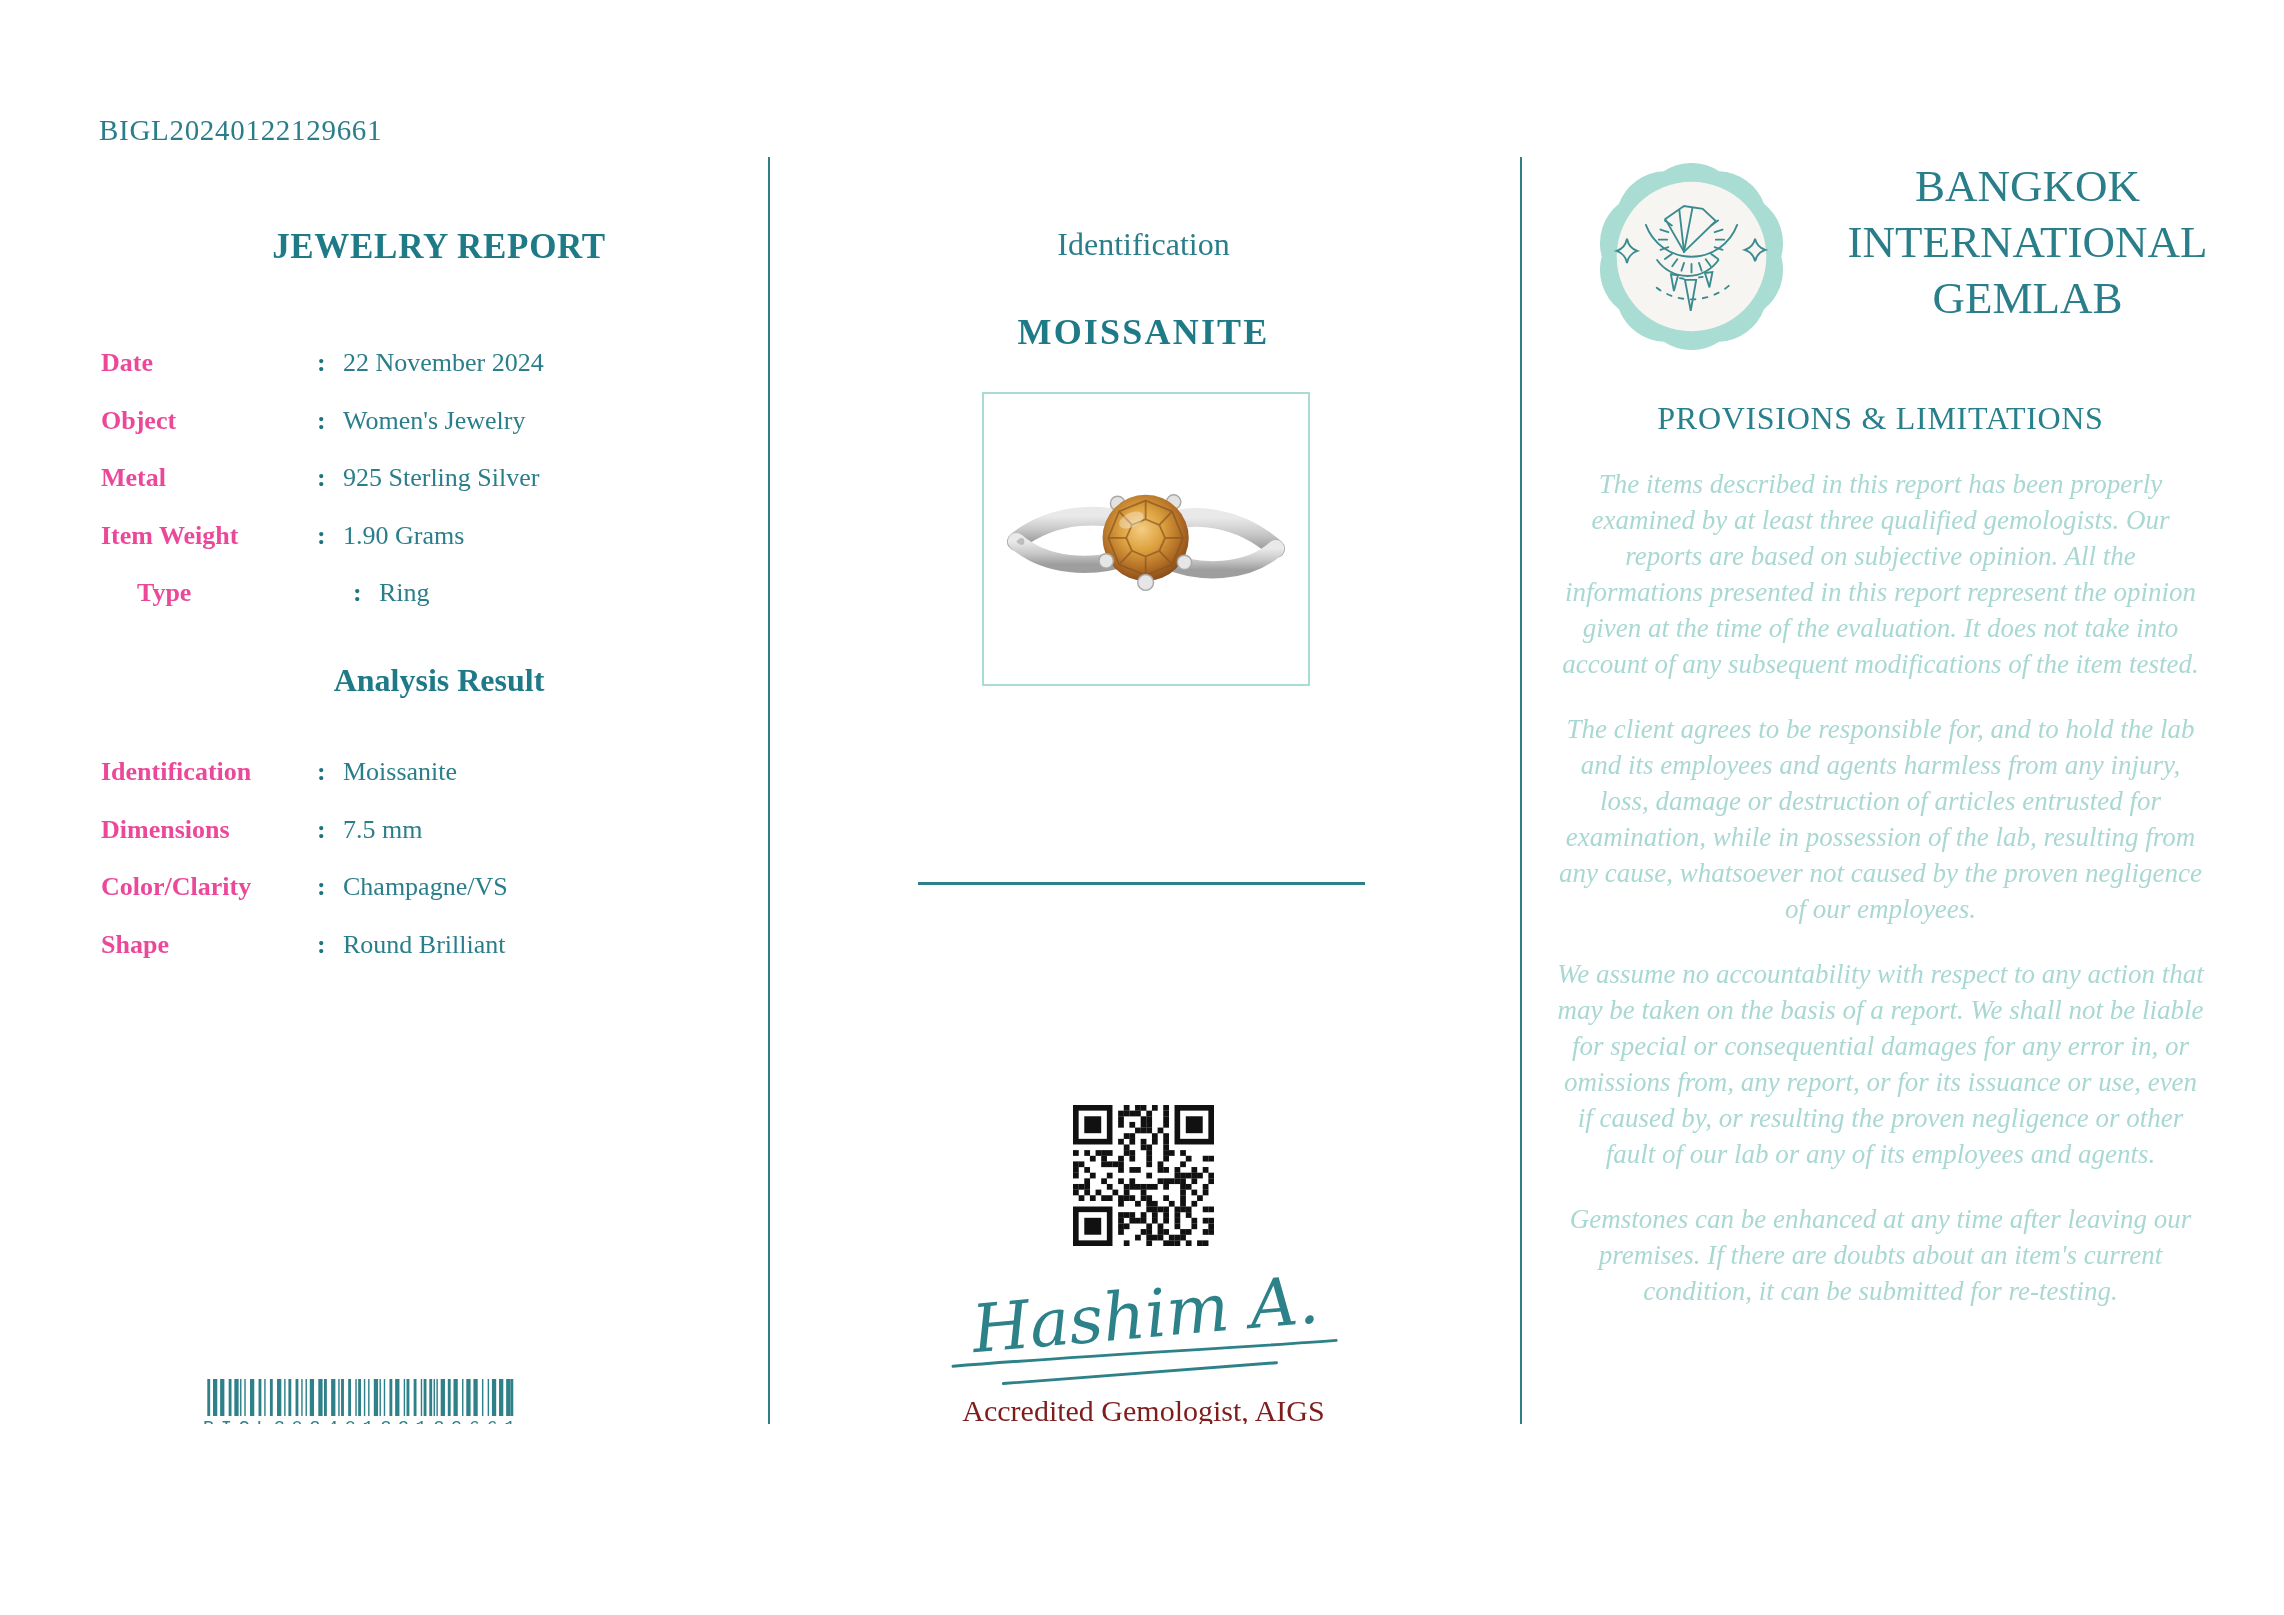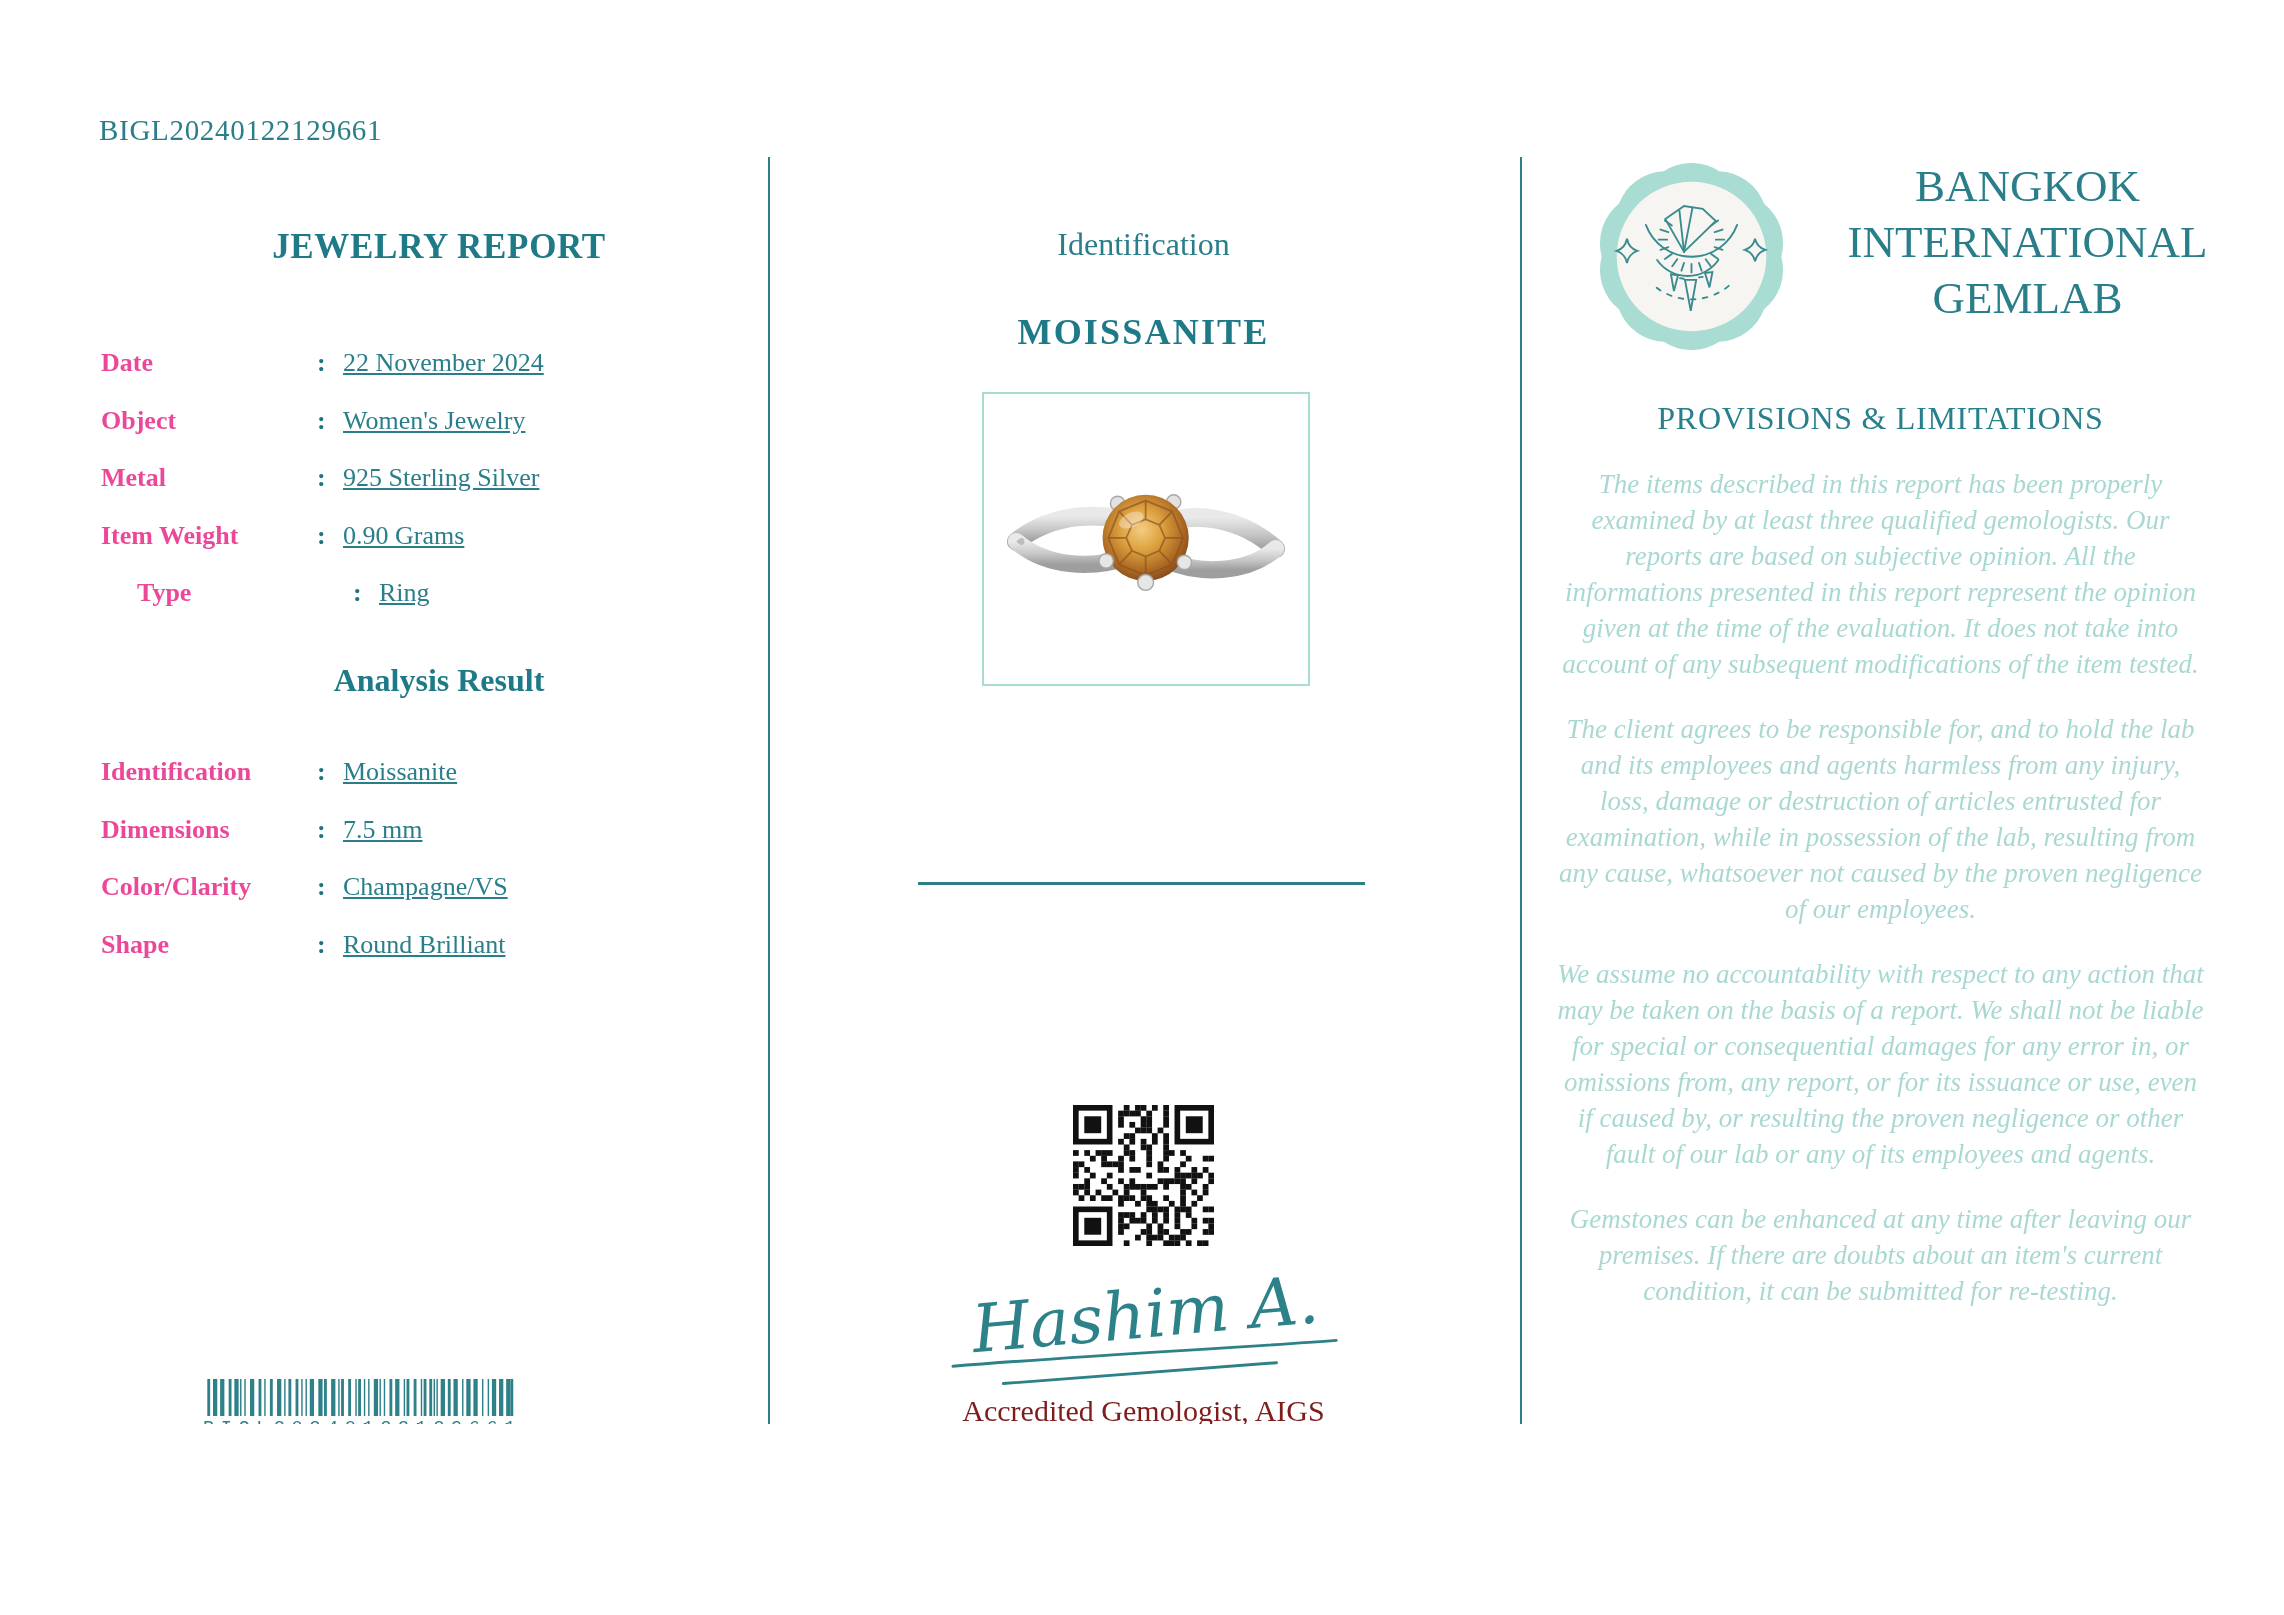--- a/index.html
+++ b/index.html
@@ -7,21 +7,21 @@
         font-family:"Liberation Serif", serif;color:#2a7e8a;padding-left:47px;}
   .abs{position:absolute;}
   .vline{position:absolute;top:157px;height:1277px;width:2.2px;background:#2d7f8a;}
   .report-number{left:99px;top:114px;font-size:29px;letter-spacing:0.7px;color:#2a7e8a;}
   .col-left-center{left:101px;width:676px;text-align:center;}
   .doc-title{top:227px;font-size:35px;font-weight:bold;letter-spacing:0.7px;color:#1f7a87;}
   .analysis-title{top:662px;font-size:32px;font-weight:bold;color:#1f7a87;}
   .frow{position:absolute;left:101px;width:669px;font-size:26px;}
   .frow .lbl{display:inline-block;width:216px;font-weight:bold;color:#ec4899;}
   .frow .colon{display:inline-block;width:26px;font-weight:bold;color:#1d7480;}
-  .frow .val{color:#2a7e8a;text-decoration:underline;}
+  .frow .val{color:#2a7e8a;}
   .barcode-wrap{left:203px;top:1379px;width:316px;text-align:center;}
   .barcode-svg{display:block;}
   .barcode-svg rect{fill:#2e8089;}
   .barcode-text{font-family:"Liberation Mono", monospace;font-size:18.7px;letter-spacing:6.5px;
                 color:#2e8089;margin-top:1.4px;white-space:nowrap;}
   .col-mid-center{left:791px;width:705px;text-align:center;}
   .ident-heading{top:226px;font-size:32px;color:#2a7e8a;}
   .ident-result{top:311px;font-size:36px;font-weight:bold;letter-spacing:2.2px;color:#1f7a87;}
   .photo-box{left:982px;top:392px;width:324px;height:290px;border:2.9px solid #a9dcd2;background:#ffffff;}
   .mid-rule{left:918px;top:882px;width:447px;height:2.9px;background:#2d8089;}
@@ -53,21 +53,21 @@
   <div class="frow" style="top:348px;">
     <span class="lbl">Date</span><span class="colon">:</span><span class="val">22 November 2024</span>
   </div>
   <div class="frow" style="top:406px;">
     <span class="lbl">Object</span><span class="colon">:</span><span class="val">Women's Jewelry</span>
   </div>
   <div class="frow" style="top:463px;">
     <span class="lbl">Metal</span><span class="colon">:</span><span class="val">925 Sterling Silver</span>
   </div>
   <div class="frow" style="top:521px;">
-    <span class="lbl">Item Weight</span><span class="colon">:</span><span class="val">0.90 Grams</span>
+    <span class="lbl">Item Weight</span><span class="colon">:</span><span class="val">1.90 Grams</span>
   </div>
   <div class="frow" style="top:578px;margin-left:36px;">
     <span class="lbl">Type</span><span class="colon">:</span><span class="val">Ring</span>
   </div>
 
   <div class="abs col-left-center analysis-title">Analysis Result</div>
 
   <div class="frow" style="top:757px;">
     <span class="lbl">Identification</span><span class="colon">:</span><span class="val">Moissanite</span>
   </div>

